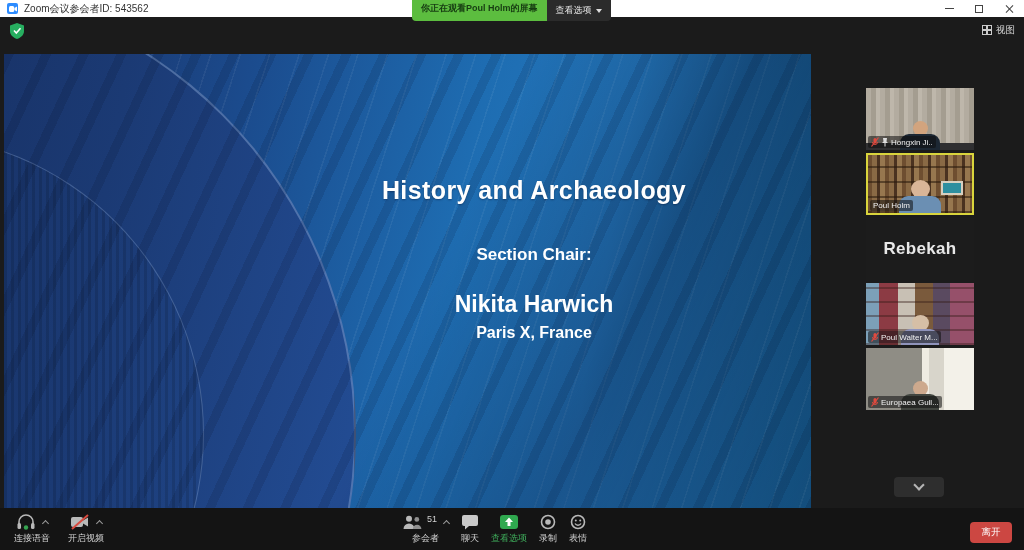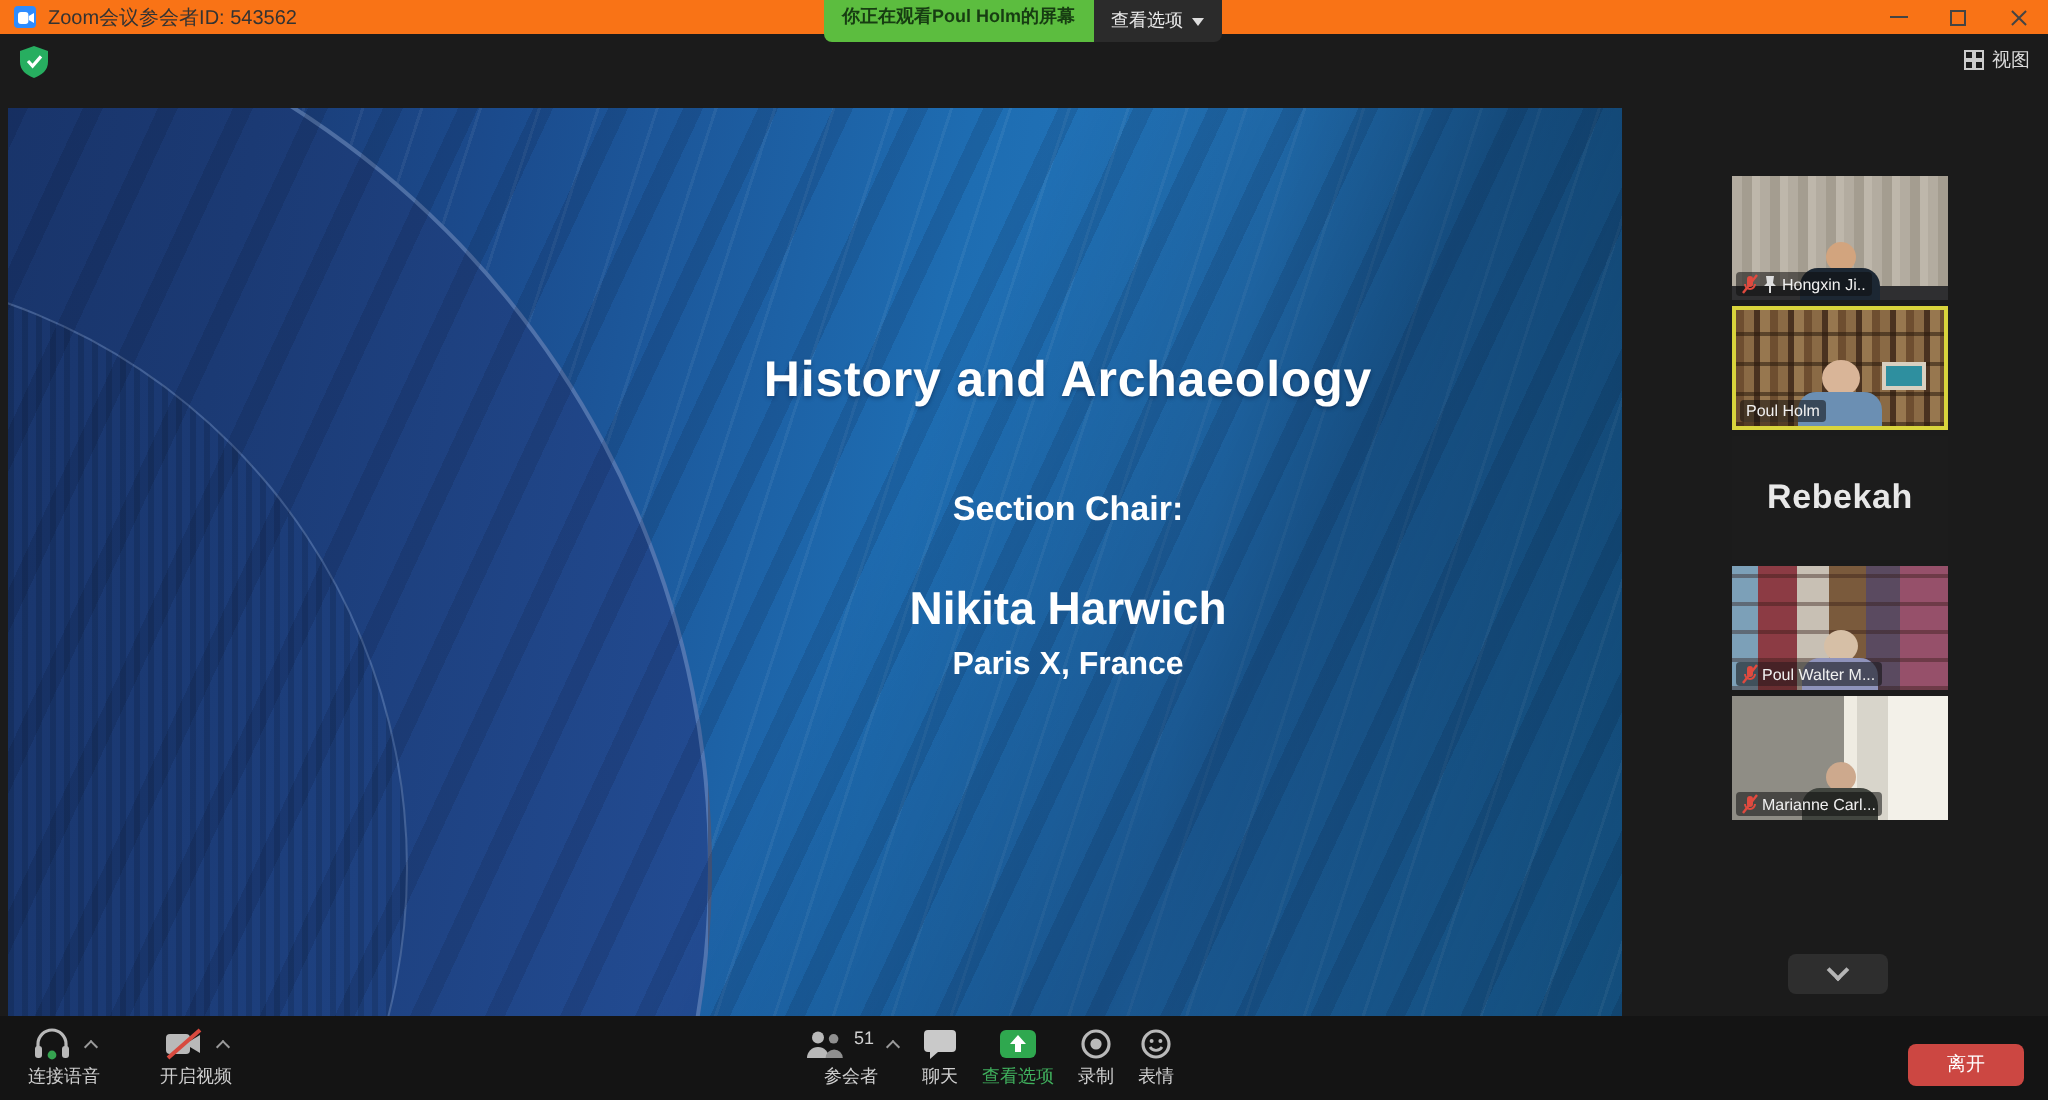--- a/index.html
+++ b/index.html
@@ -2,21 +2,21 @@
 <html><head>
 <meta charset="utf-8">
 <style>
   * { margin:0; padding:0; box-sizing:border-box; }
   html,body { width:1024px; height:550px; overflow:hidden; background:#1b1b1b;
     font-family:"Liberation Sans", sans-serif; }
   .stage { position:relative; width:1024px; height:550px; background:#1b1b1b; }
 
   
   .titlebar { position:absolute; left:0; top:0; width:1024px; height:17px;
-    background:#f97316; display:flex; align-items:center; z-index:30; }
+    background:#ffffff; display:flex; align-items:center; z-index:30; }
   .app-icon { width:11px; height:11px; border-radius:2px; background:#2d8cff;
     margin-left:7px; display:flex; align-items:center; justify-content:center; }
   .title-text { font-size:10px; color:#333; margin-left:6px; white-space:nowrap; }
   .win-controls { position:absolute; right:0; top:0; height:17px; display:flex; }
   .win-btn { width:30px; height:17px; display:flex; align-items:center; justify-content:center; cursor:default; }
   .min-glyph { width:9px; height:1px; background:#444; }
   .max-glyph { width:8px; height:8px; border:1px solid #444; }
   .close-glyph { position:relative; width:10px; height:10px; }
   .close-glyph::before,.close-glyph::after { content:''; position:absolute; left:4.5px; top:0;
     width:1px; height:10px; background:#444; }
@@ -108,30 +108,30 @@
   .tile-marianne .torso { width:38px; background:#41453f; }
 
   .collapse-btn { position:absolute; left:894px; top:477px; width:50px; height:20px;
     background:#2e2e2e; border-radius:4px; display:flex; align-items:center; justify-content:center;
     cursor:pointer; z-index:10; }
   .chev-down-lg { width:8px; height:8px; border-right:2px solid #b5b5b5; border-bottom:2px solid #b5b5b5;
     transform:rotate(45deg); margin-top:-4px; }
 
   
   .toolbar { position:absolute; left:0; top:508px; width:1024px; height:42px; background:#141414; z-index:25; }
-  .tb-left { position:absolute; left:14px; top:5px; display:flex; gap:30px; }
+  .tb-left { position:absolute; left:14px; top:5px; display:flex; gap:18px; }
   .tb-center { position:absolute; left:402px; top:5px; display:flex; gap:12px; }
   .tb-item { display:flex; flex-direction:column; align-items:center; gap:2px; cursor:pointer; }
   .tb-icon-row { height:17px; display:flex; align-items:center; gap:4px; }
   .tb-label { font-size:9px; color:#cfcfcf; white-space:nowrap; }
   .tb-label.green { color:#3fae5c; }
   .chev-up { width:5px; height:5px; border-left:1.5px solid #9a9a9a; border-top:1.5px solid #9a9a9a;
     transform:rotate(45deg); margin-left:3px; margin-top:3px; }
   .count-badge { font-size:9px; color:#d0d0d0; margin-left:1px; align-self:flex-start; margin-top:1px; }
-  .leave-btn { position:absolute; right:12px; top:14px; width:58px; height:21px; background:#cc4742;
+  .leave-btn { position:absolute; right:12px; top:14px; width:42px; height:21px; background:#cc4742;
     border-radius:4px; color:#fff; font-size:9.5px; display:flex; align-items:center; justify-content:center;
     cursor:pointer; }
 </style>
 </head>
 <body>
 
 <div class="stage">
 
   <div class="titlebar">
     <div class="app-icon">
@@ -248,21 +248,21 @@
       <div class="figure">
           <div class="head"></div>
           <div class="torso"></div>
         </div>
       <div class="tile-label">
         <svg width="8" height="10" viewBox="0 0 8 10">
           <rect x="2.5" y="1" width="3" height="5.5" rx="1.5" fill="#e04a3f"></rect>
           <path d="M1.5 5 a2.5 2.5 0 0 0 5 0" stroke="#e04a3f" fill="none" stroke-width="1"></path>
           <line x1="0.5" y1="9.5" x2="7.5" y2="0.5" stroke="#e04a3f" stroke-width="1.2"></line>
         </svg>
-        <span>Marianne Carl...</span>
+        <span>Europaea Gull...</span>
       </div>
     </div>
   </div>
 
   <div class="collapse-btn">
     <div class="chev-down-lg"></div>
   </div>
 
   <div class="toolbar">
 

